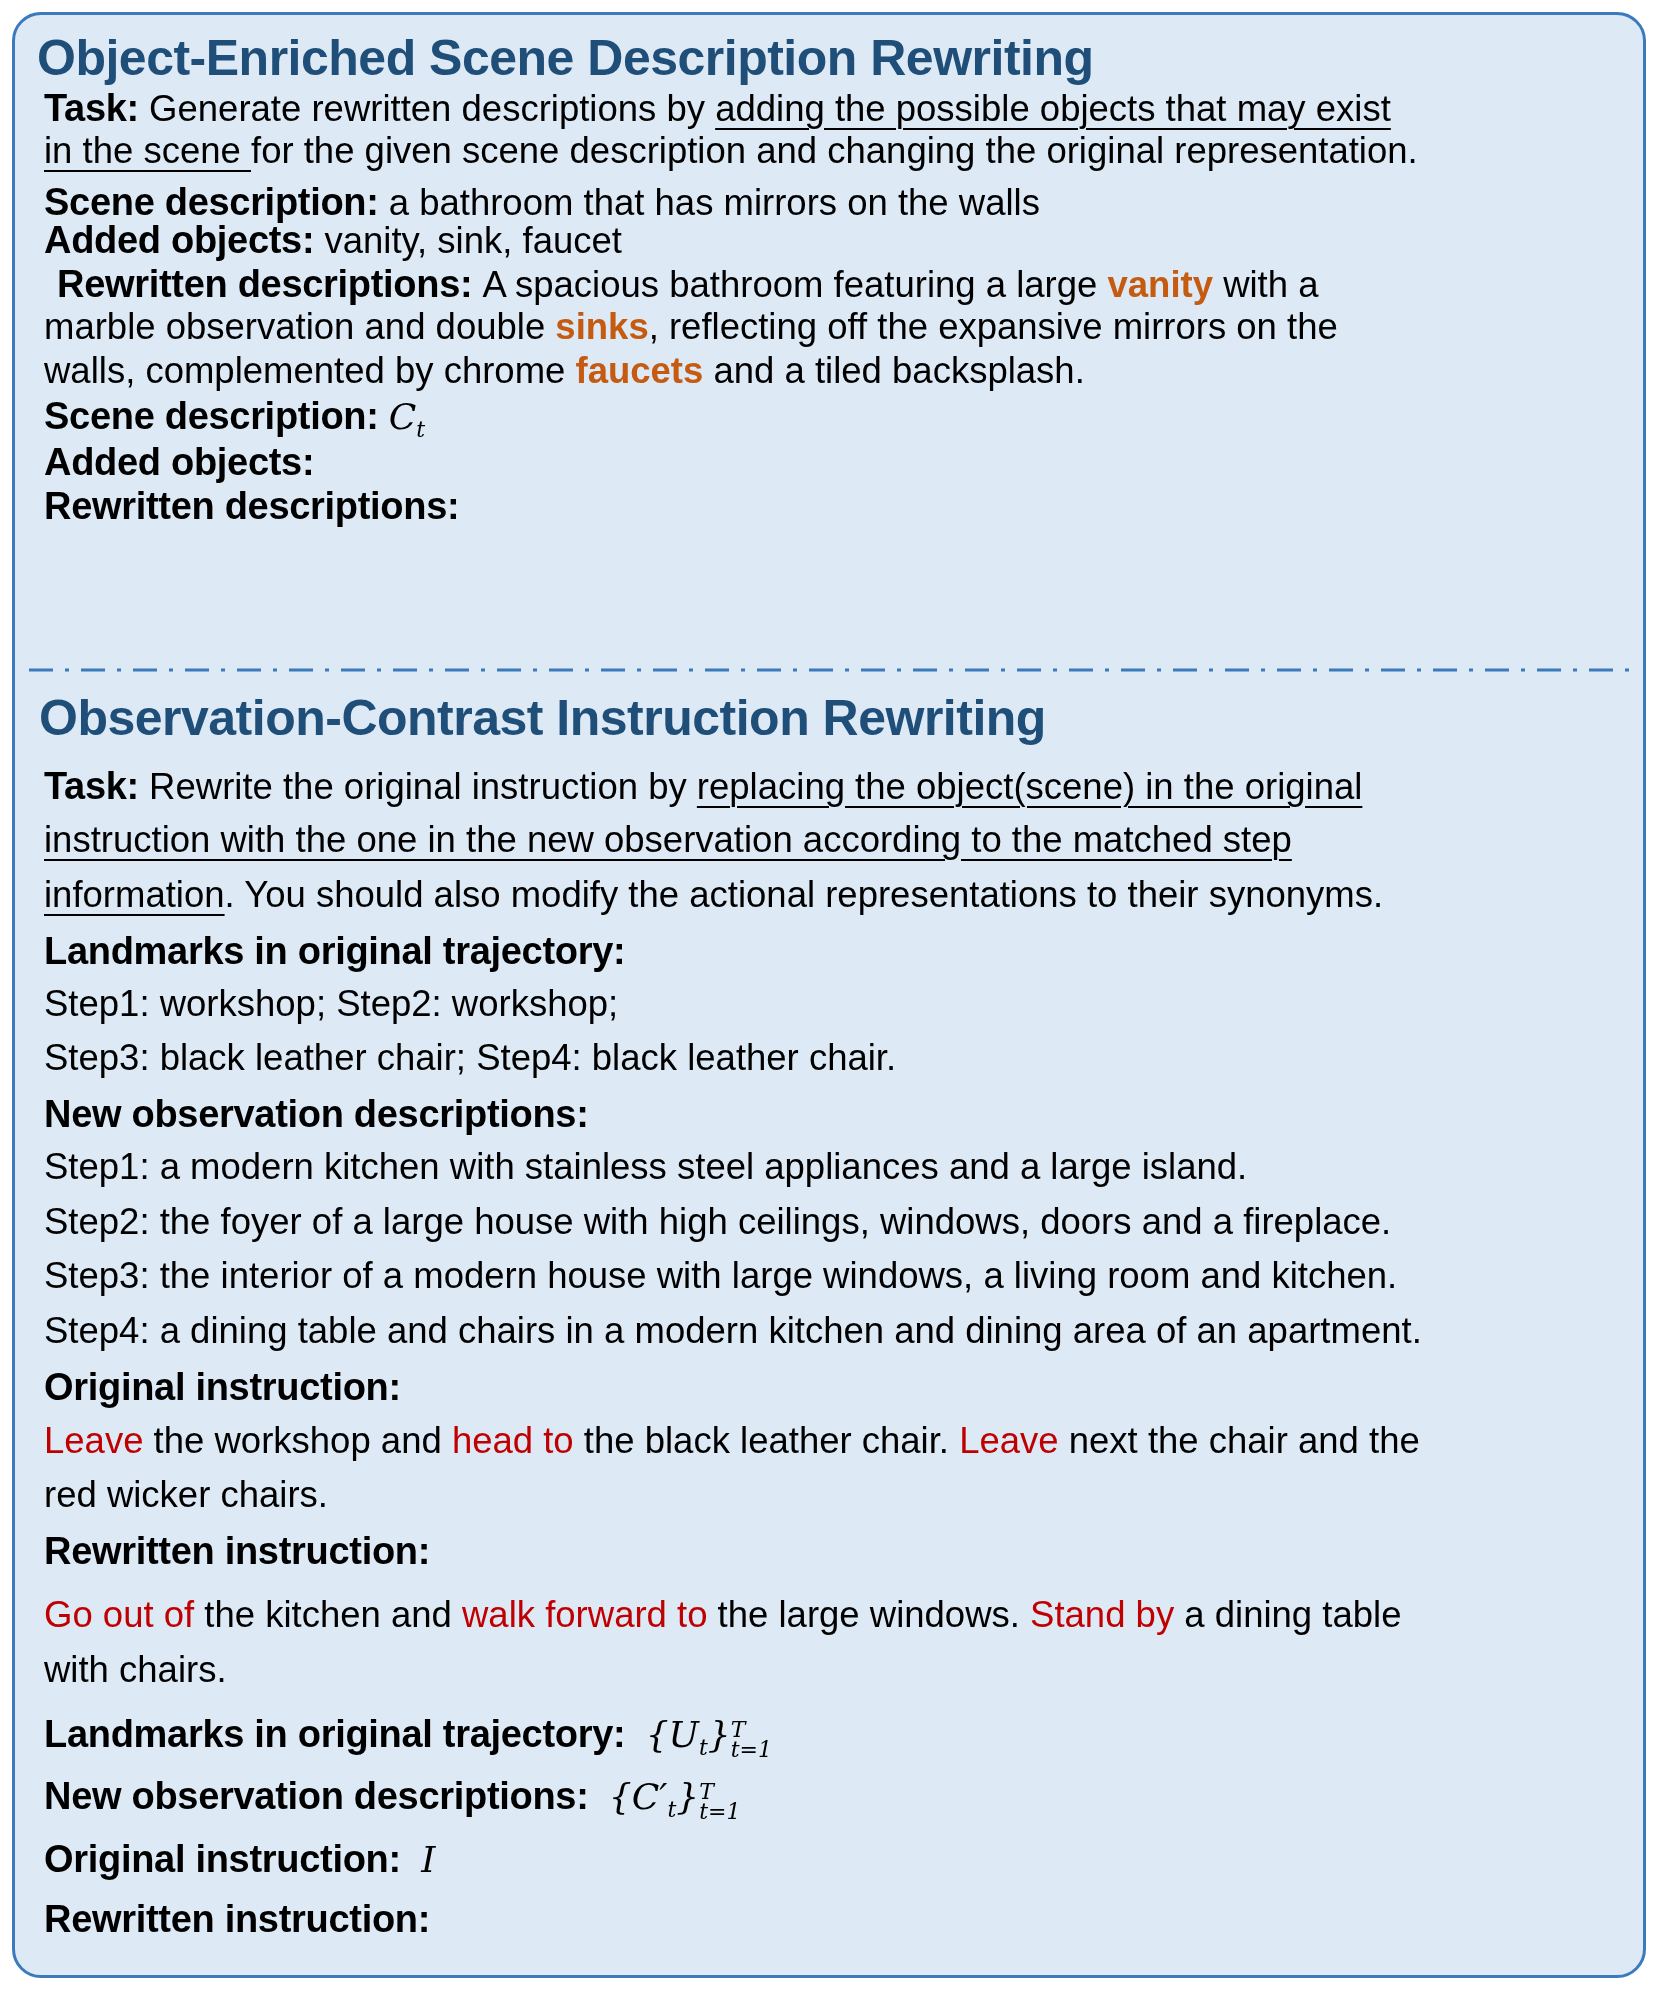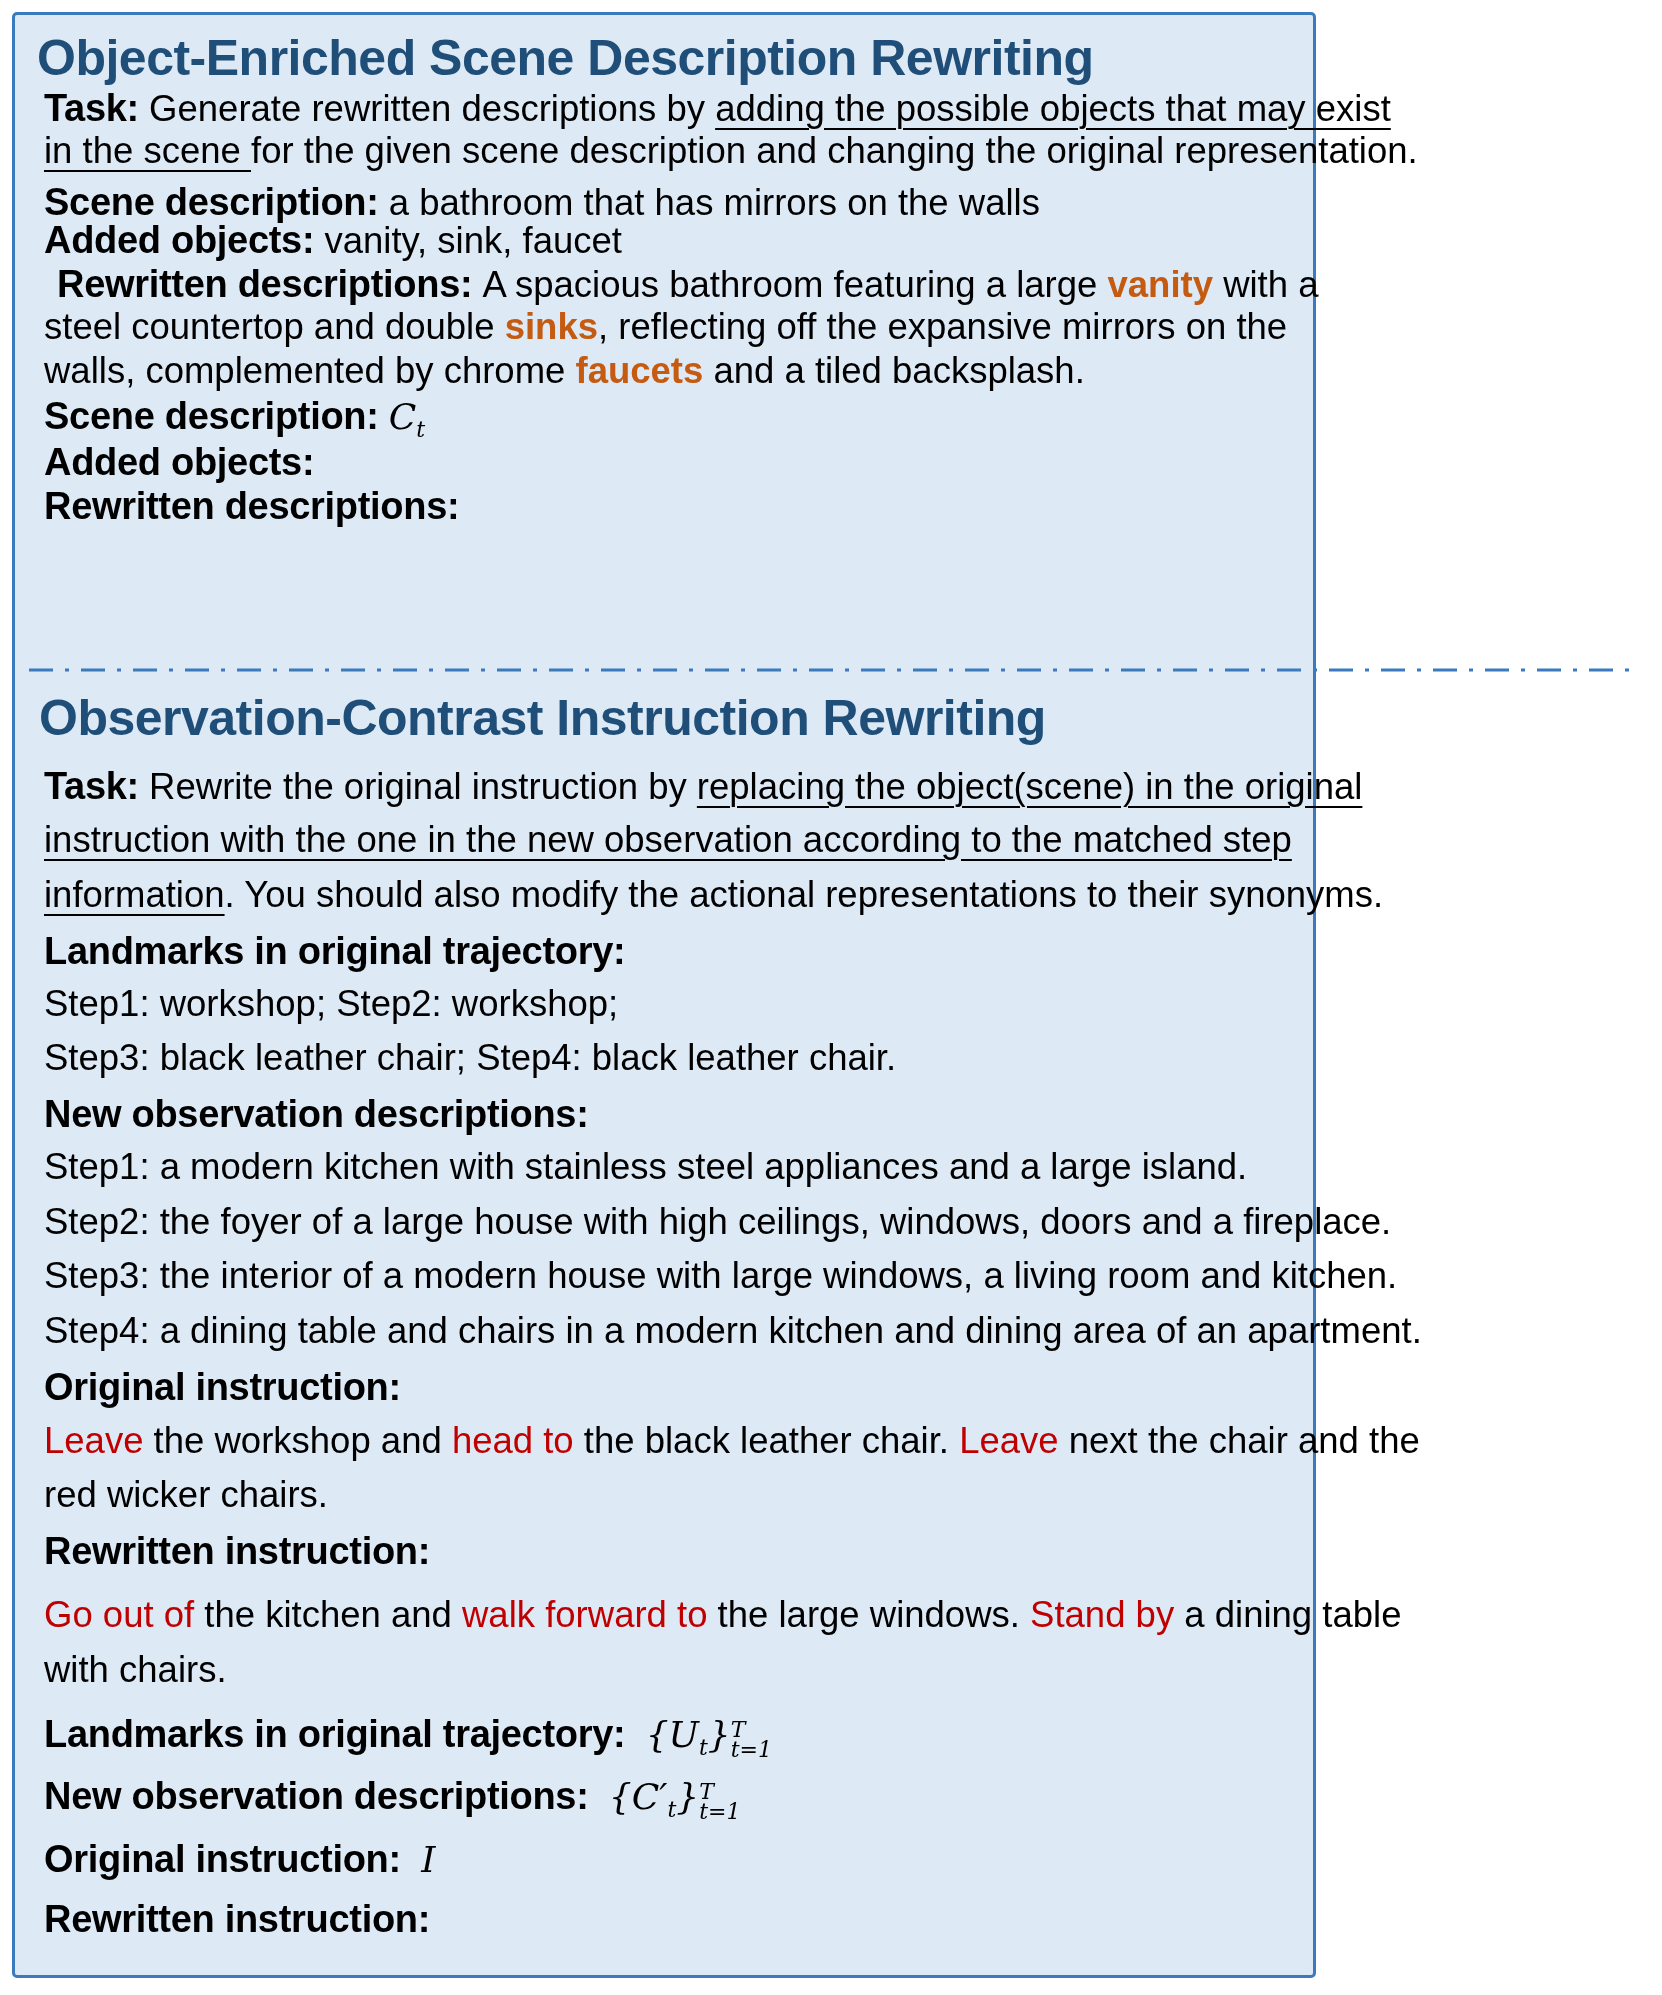--- a/index.html
+++ b/index.html
@@ -1,19 +1,19 @@
 <!DOCTYPE html>
 <html><head>
 <meta charset="utf-8">
 <style>
   html, body { margin: 0; padding: 0; background: #ffffff; }
   body { width: 1662px; height: 1995px; position: relative; overflow: hidden; }
   .panel {
-    position: absolute; left: 12px; top: 12px; width: 1304px; height: 1966px;
-    box-sizing: border-box; border: 3px solid #3a7abd; border-radius: 5px;
+    position: absolute; left: 12px; top: 12px; width: 1634px; height: 1966px;
+    box-sizing: border-box; border: 3px solid #3a7abd; border-radius: 29px;
     background: #dde9f5;
     padding-left: 32px;
   }
   .sec-title {
     position: absolute; font-family: "Liberation Sans", sans-serif; font-weight: bold;
     color: #1f4e79; font-size: 50px; line-height: 1; letter-spacing: -0.5px; white-space: nowrap;
   }
   .line {
     position: absolute; left: 29px; white-space: nowrap;
     font-family: "Liberation Sans", sans-serif; font-size: 36.5px; line-height: 1; color: #000;
@@ -52,21 +52,21 @@
   </div>
   <div class="line" style="top:206px;">
     <span class="lbl">Added objects:</span>
     <span class="txt">vanity, sink, faucet</span>
   </div>
   <div class="line" style="top:250px;margin-left:13px;">
     <span class="lbl">Rewritten descriptions:</span>
     <span class="txt">A spacious bathroom featuring a large </span><span class="txt obj">vanity</span><span class="txt"> with a</span>
   </div>
   <div class="line" style="top:294px;">
-    <span class="txt">steel countertop and double </span><span class="txt obj">sinks</span><span class="txt">, reflecting off the expansive mirrors on the</span>
+    <span class="txt">marble observation and double </span><span class="txt obj">sinks</span><span class="txt">, reflecting off the expansive mirrors on the</span>
   </div>
   <div class="line" style="top:338px;">
     <span class="txt">walls, complemented by chrome </span><span class="txt obj">faucets</span><span class="txt"> and a tiled backsplash.</span>
   </div>
 
   <div class="line" style="top:382px;">
     <span class="lbl">Scene description:</span>
     <span class="math"><span>C</span><sub>t</sub></span>
   </div>
   <div class="line" style="top:428px;">

